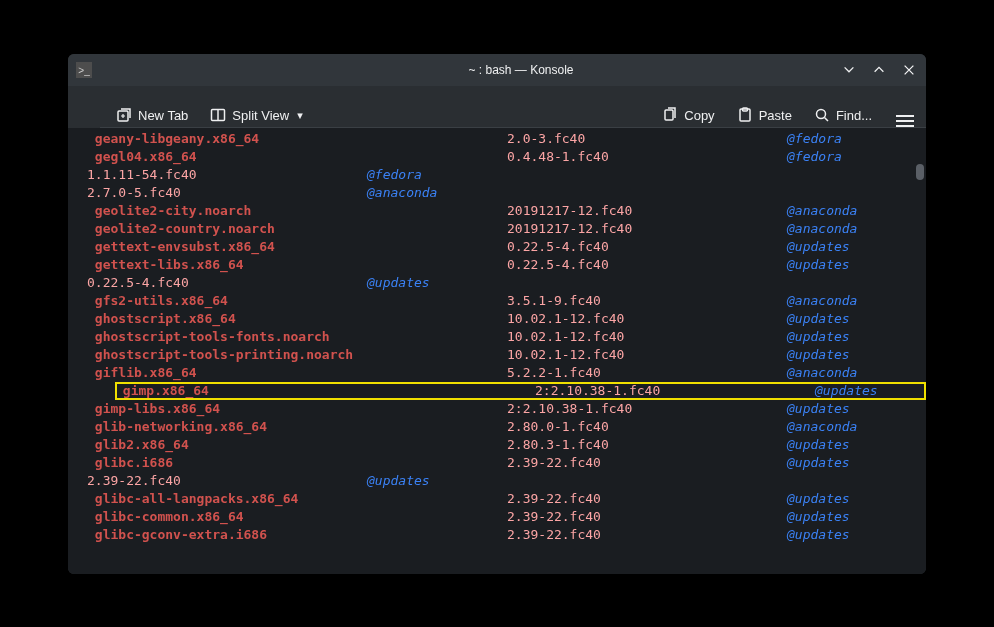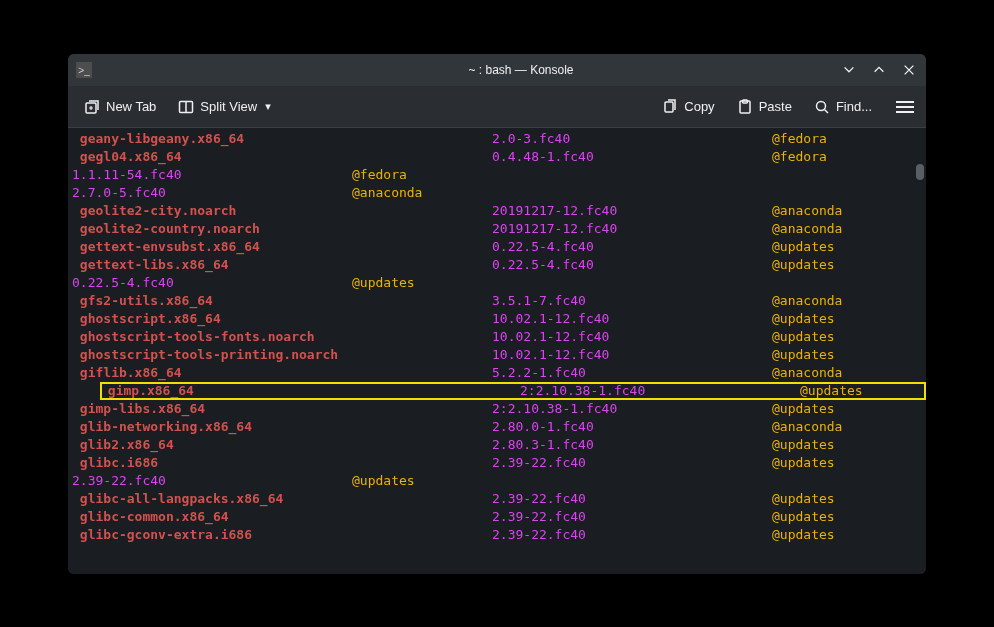--- a/index.html
+++ b/index.html
@@ -67,24 +67,25 @@
       align-items: center;
       justify-content: center;
       color: #eff0f1;
       font-size: 14px;
       cursor: pointer;
     }
     .toolbar {
       height: 42px;
       background: #2a2e32;
       display: flex;
-      align-items: center;
+      align-items: flex-end;
       padding: 0 12px;
       gap: 14px;
       border-bottom: 1px solid #3a3f44;
+      margin-left: 32px;
     }
     .toolbar-btn {
       display: flex;
       align-items: center;
       gap: 6px;
       color: #eff0f1;
       font-size: 13px;
       cursor: pointer;
       padding: 4px 4px;
     }
@@ -119,21 +120,21 @@
       width: 100%;
     }
     .chevron-down {
       font-size: 11px;
       margin-left: 2px;
       color: #eff0f1;
     }
     .terminal {
       flex: 1;
       background: #1a1d21;
-      padding: 2px 0 2px 4px;
+      padding: 2px 0 2px 19px;
       font-family: 'DejaVu Sans Mono', 'Liberation Mono', monospace;
       font-size: 13px;
       line-height: 18px;
       overflow: hidden;
       position: relative;
       color: #9399a0;
     }
     .terminal-row {
       display: flex;
       white-space: pre;
@@ -143,26 +144,27 @@
       outline-offset: -2px;
       margin-left: 28px;
     }
     .pkg {
       color: #d1524e;
       font-weight: bold;
       width: 420px;
       flex-shrink: 0;
     }
     .ver {
-      color: #d946ef;
+      color: #fca5a5;
       width: 280px;
       flex-shrink: 0;
     }
     .repo {
-      color: #eab308;
+      color: #3b82f6;
+      font-style: italic;
     }
     .scrollbar-track {
       position: absolute;
       right: 2px;
       top: 0;
       bottom: 0;
       width: 8px;
     }
     .scrollbar-thumb {
       position: absolute;
@@ -261,21 +263,21 @@
   <div class="terminal" id="terminal-body">
     <div class="terminal-row"><span class="pkg"> geany-libgeany.x86_64</span><span class="ver">2.0-3.fc40</span><span class="repo">@fedora</span></div>
       <div class="terminal-row"><span class="pkg"> gegl04.x86_64</span><span class="ver">0.4.48-1.fc40</span><span class="repo">@fedora</span></div>
       <div class="terminal-row"><span class="ver">1.1.11-54.fc40</span><span class="repo">@fedora</span></div>
       <div class="terminal-row"><span class="ver">2.7.0-5.fc40</span><span class="repo">@anaconda</span></div>
       <div class="terminal-row"><span class="pkg"> geolite2-city.noarch</span><span class="ver">20191217-12.fc40</span><span class="repo">@anaconda</span></div>
       <div class="terminal-row"><span class="pkg"> geolite2-country.noarch</span><span class="ver">20191217-12.fc40</span><span class="repo">@anaconda</span></div>
       <div class="terminal-row"><span class="pkg"> gettext-envsubst.x86_64</span><span class="ver">0.22.5-4.fc40</span><span class="repo">@updates</span></div>
       <div class="terminal-row"><span class="pkg"> gettext-libs.x86_64</span><span class="ver">0.22.5-4.fc40</span><span class="repo">@updates</span></div>
       <div class="terminal-row"><span class="ver">0.22.5-4.fc40</span><span class="repo">@updates</span></div>
-      <div class="terminal-row"><span class="pkg"> gfs2-utils.x86_64</span><span class="ver">3.5.1-7.fc40</span><span class="repo">@anaconda</span></div>
+      <div class="terminal-row"><span class="pkg"> gfs2-utils.x86_64</span><span class="ver">3.5.1-9.fc40</span><span class="repo">@anaconda</span></div>
       <div class="terminal-row"><span class="pkg"> ghostscript.x86_64</span><span class="ver">10.02.1-12.fc40</span><span class="repo">@updates</span></div>
       <div class="terminal-row"><span class="pkg"> ghostscript-tools-fonts.noarch</span><span class="ver">10.02.1-12.fc40</span><span class="repo">@updates</span></div>
       <div class="terminal-row"><span class="pkg"> ghostscript-tools-printing.noarch</span><span class="ver">10.02.1-12.fc40</span><span class="repo">@updates</span></div>
       <div class="terminal-row"><span class="pkg"> giflib.x86_64</span><span class="ver">5.2.2-1.fc40</span><span class="repo">@anaconda</span></div>
       <div class="terminal-row highlighted"><span class="pkg"> gimp.x86_64</span><span class="ver">2:2.10.38-1.fc40</span><span class="repo">@updates</span></div>
       <div class="terminal-row"><span class="pkg"> gimp-libs.x86_64</span><span class="ver">2:2.10.38-1.fc40</span><span class="repo">@updates</span></div>
       <div class="terminal-row"><span class="pkg"> glib-networking.x86_64</span><span class="ver">2.80.0-1.fc40</span><span class="repo">@anaconda</span></div>
       <div class="terminal-row"><span class="pkg"> glib2.x86_64</span><span class="ver">2.80.3-1.fc40</span><span class="repo">@updates</span></div>
       <div class="terminal-row"><span class="pkg"> glibc.i686</span><span class="ver">2.39-22.fc40</span><span class="repo">@updates</span></div>
       <div class="terminal-row"><span class="ver">2.39-22.fc40</span><span class="repo">@updates</span></div>

